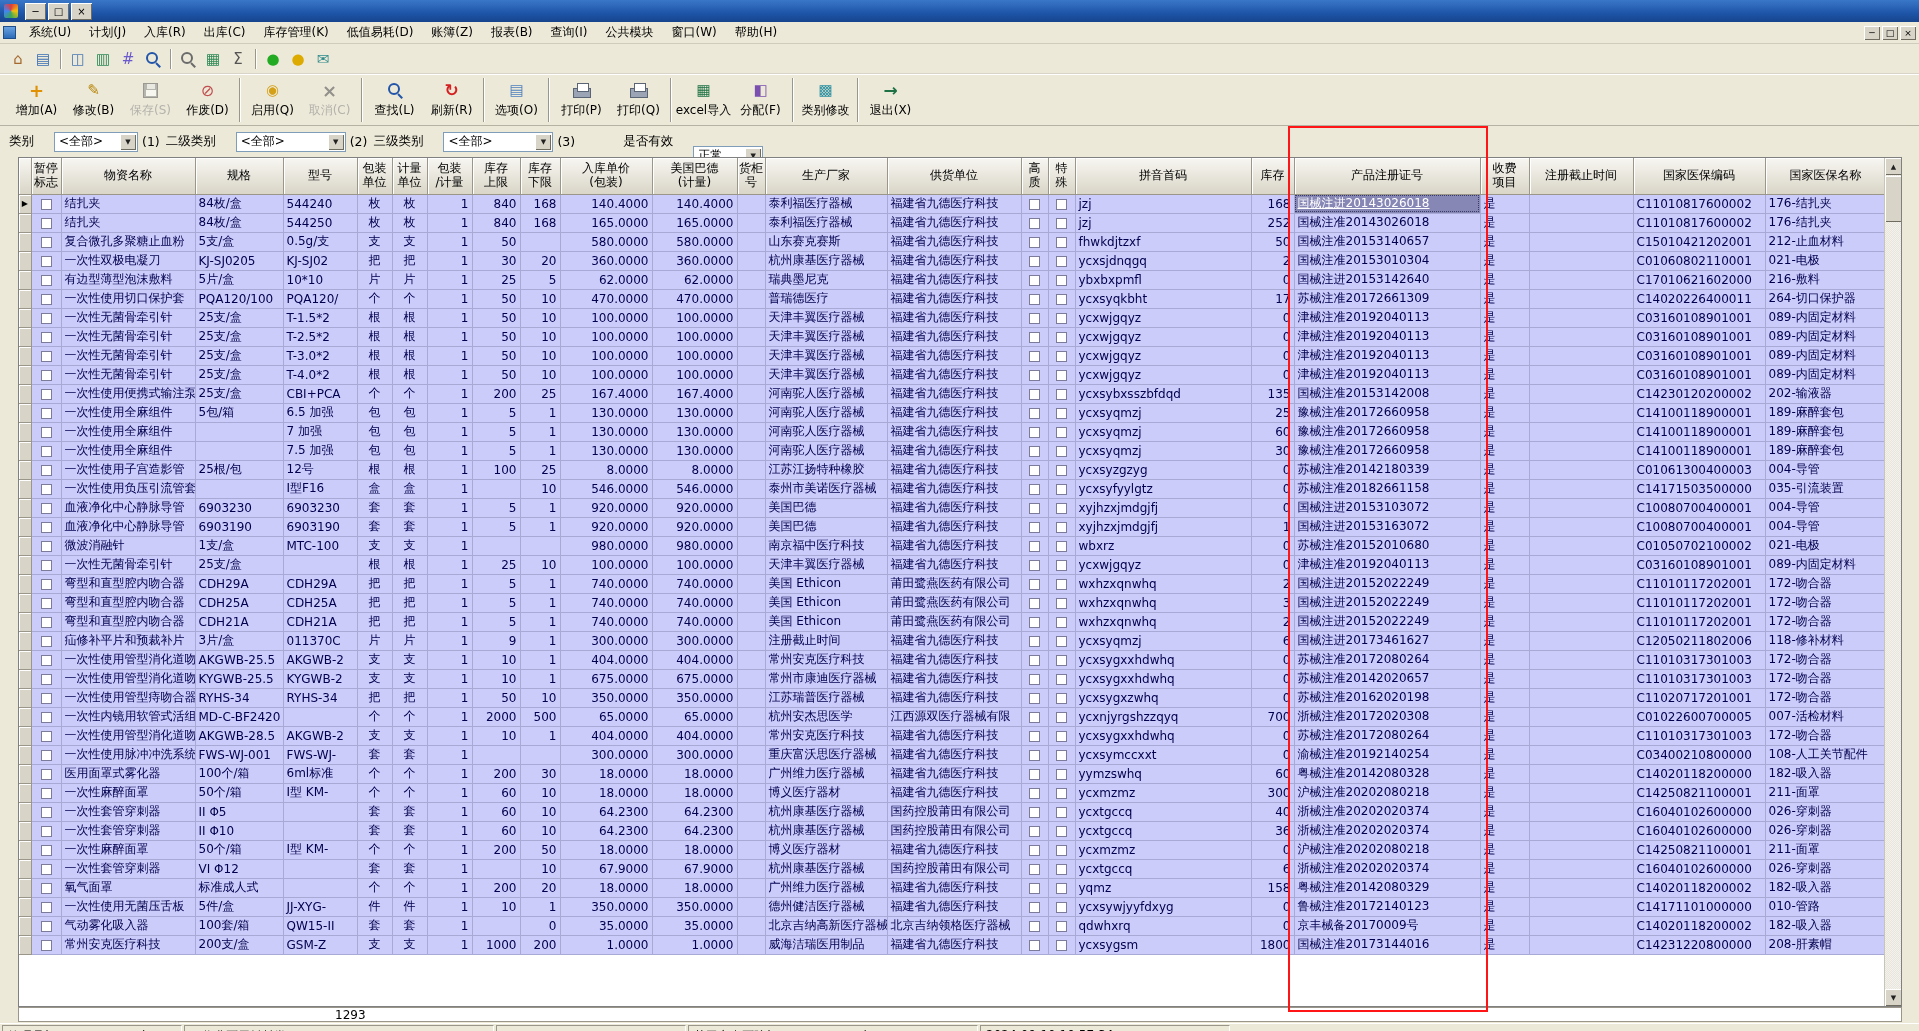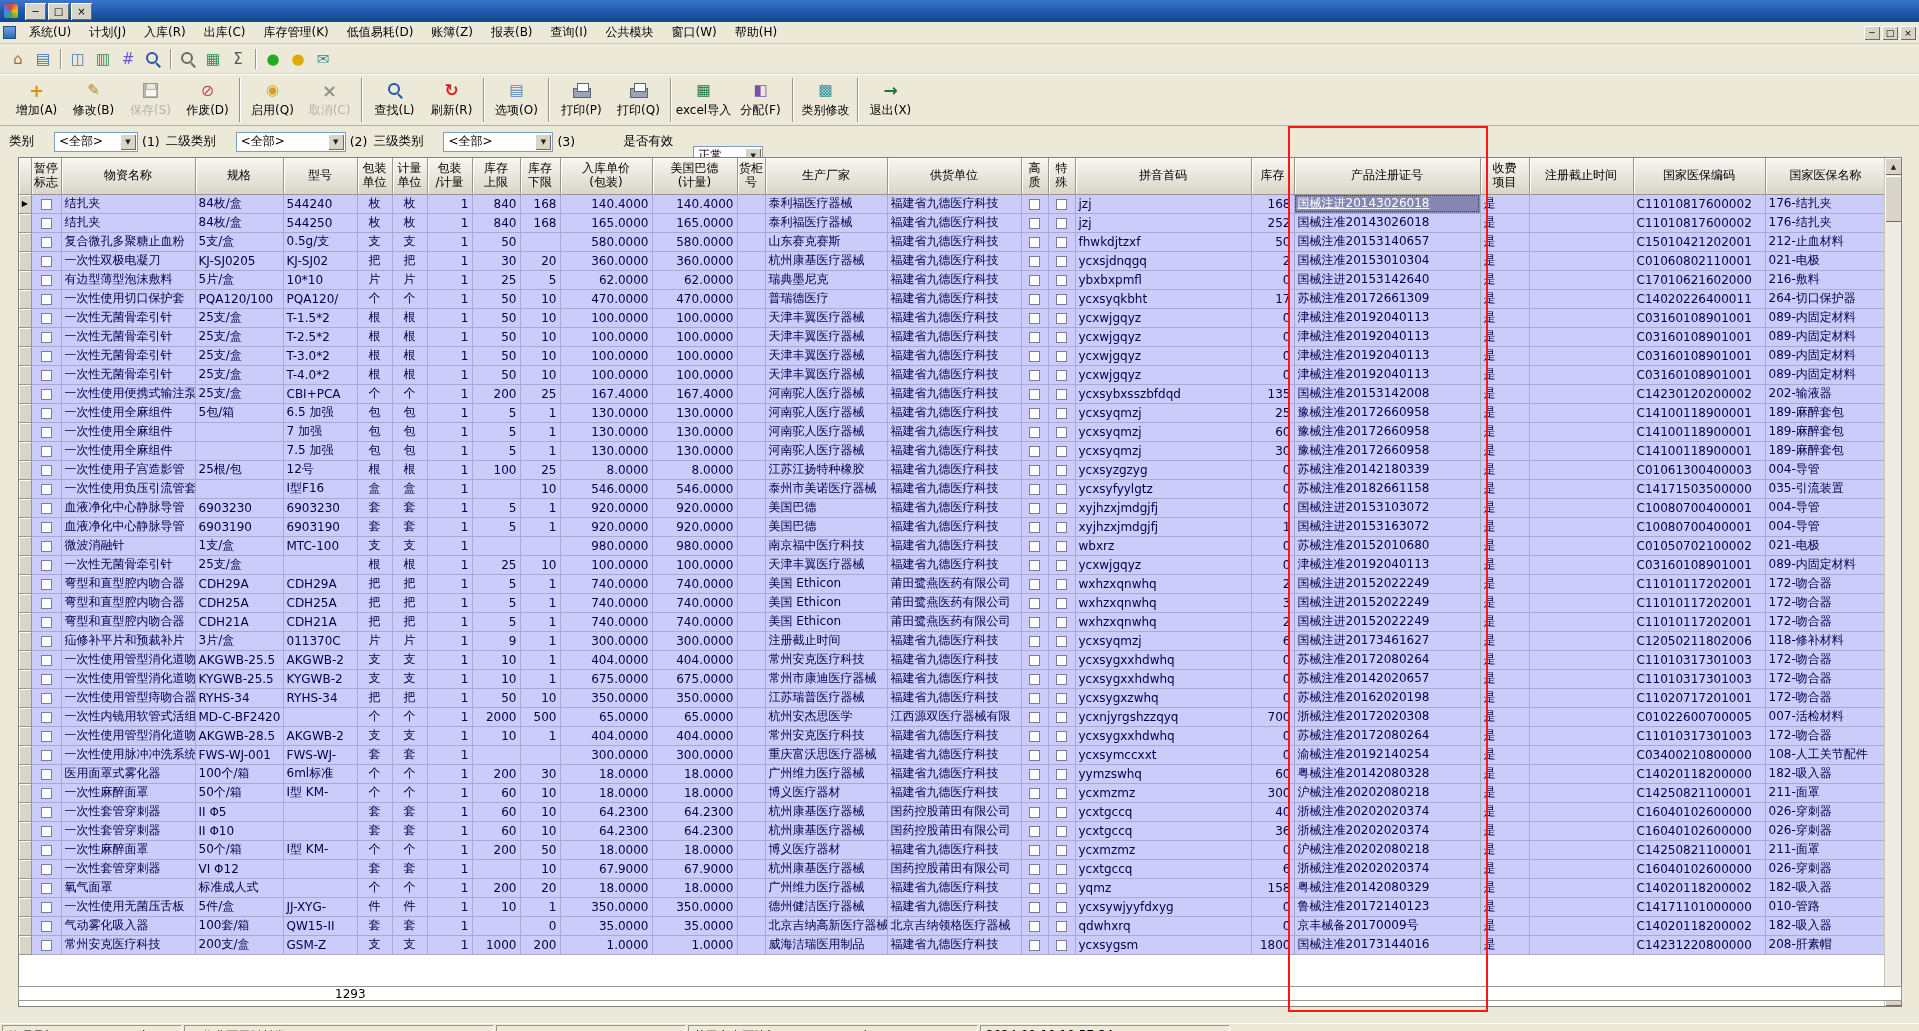--- a/index.html
+++ b/index.html
@@ -88,21 +88,21 @@
   
   .vscroll { position:absolute; top:0; right:0; width:17px; height:100%;
     background:repeating-conic-gradient(#f4f2ed 0 25%, #e8e5dc 0 50%) 0 0/2px 2px; border-left:1px solid #c8c4b8; }
   .sb-btn { position:absolute; left:0; width:17px; height:17px; background:#d8d4c8;
     box-shadow:inset 1px 1px 0 #fff, inset -1px -1px 0 #6f6b5e;
     display:flex; align-items:center; justify-content:center; font-size:7px; color:#222; }
   .sb-up { top:0; } .sb-down { bottom:0; }
   .sb-thumb { position:absolute; left:0; top:18px; width:17px; height:46px; background:#d8d4c8;
     box-shadow:inset 1px 1px 0 #fff, inset -1px -1px 0 #6f6b5e; }
   
-  .count-row { position:absolute; left:18px; top:986px; width:1884px; height:15px;
+  .count-row { position:absolute; left:18px; top:1007px; width:1884px; height:15px;
     background:#fff; border:1px solid #9a968a; font-size:12px; }
   .count-row span { position:absolute; left:316px; top:0px; }
   .statusbar { position:absolute; left:0; top:1023px; width:1919px; height:22px;
     background:#ece9d8; border-top:1px solid #fff; display:flex; gap:2px; padding:1px 2px; }
   .sb-panel { border:1px solid; border-color:#9a968a #fff #fff #9a968a; padding:2px 5px;
     font-size:12px; white-space:nowrap; overflow:hidden; }
   .sb-panel:nth-child(1){ width:180px; } .sb-panel:nth-child(2){ width:310px; }
   .sb-panel:nth-child(3){ width:190px; } .sb-panel:nth-child(4){ width:290px; }
   .sb-panel:nth-child(5){ width:250px; } .sb-panel:nth-child(6){ flex:1; border:none; }
   

